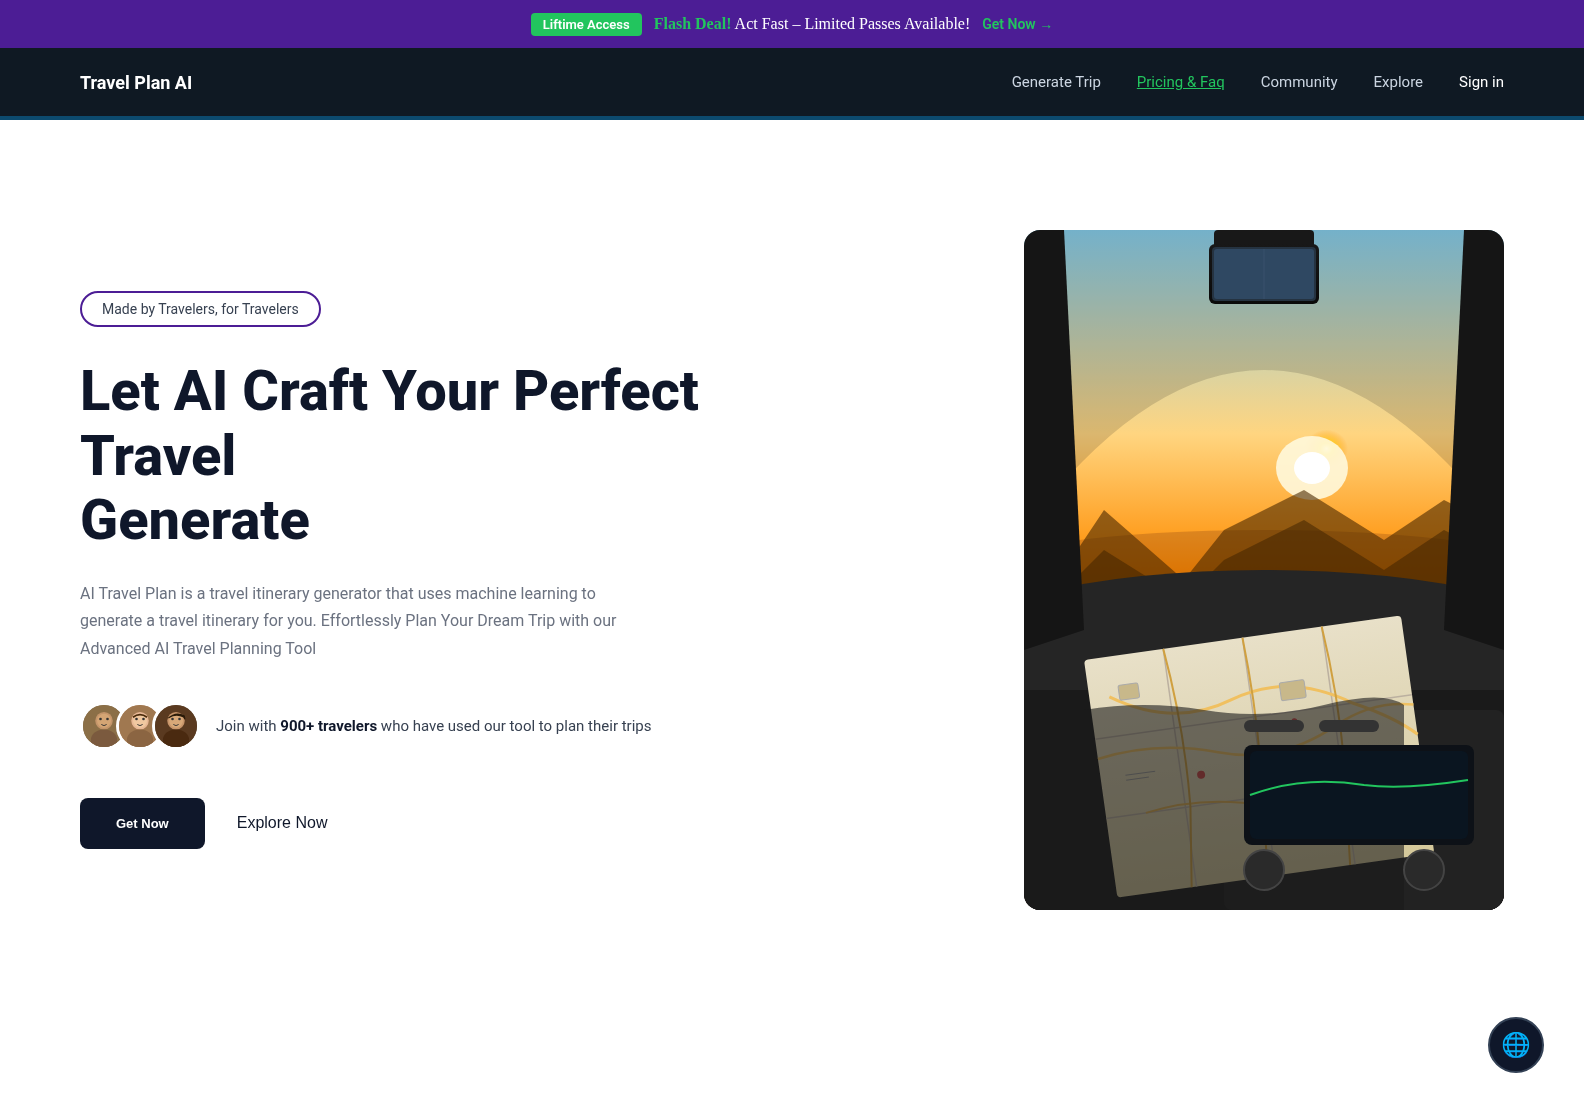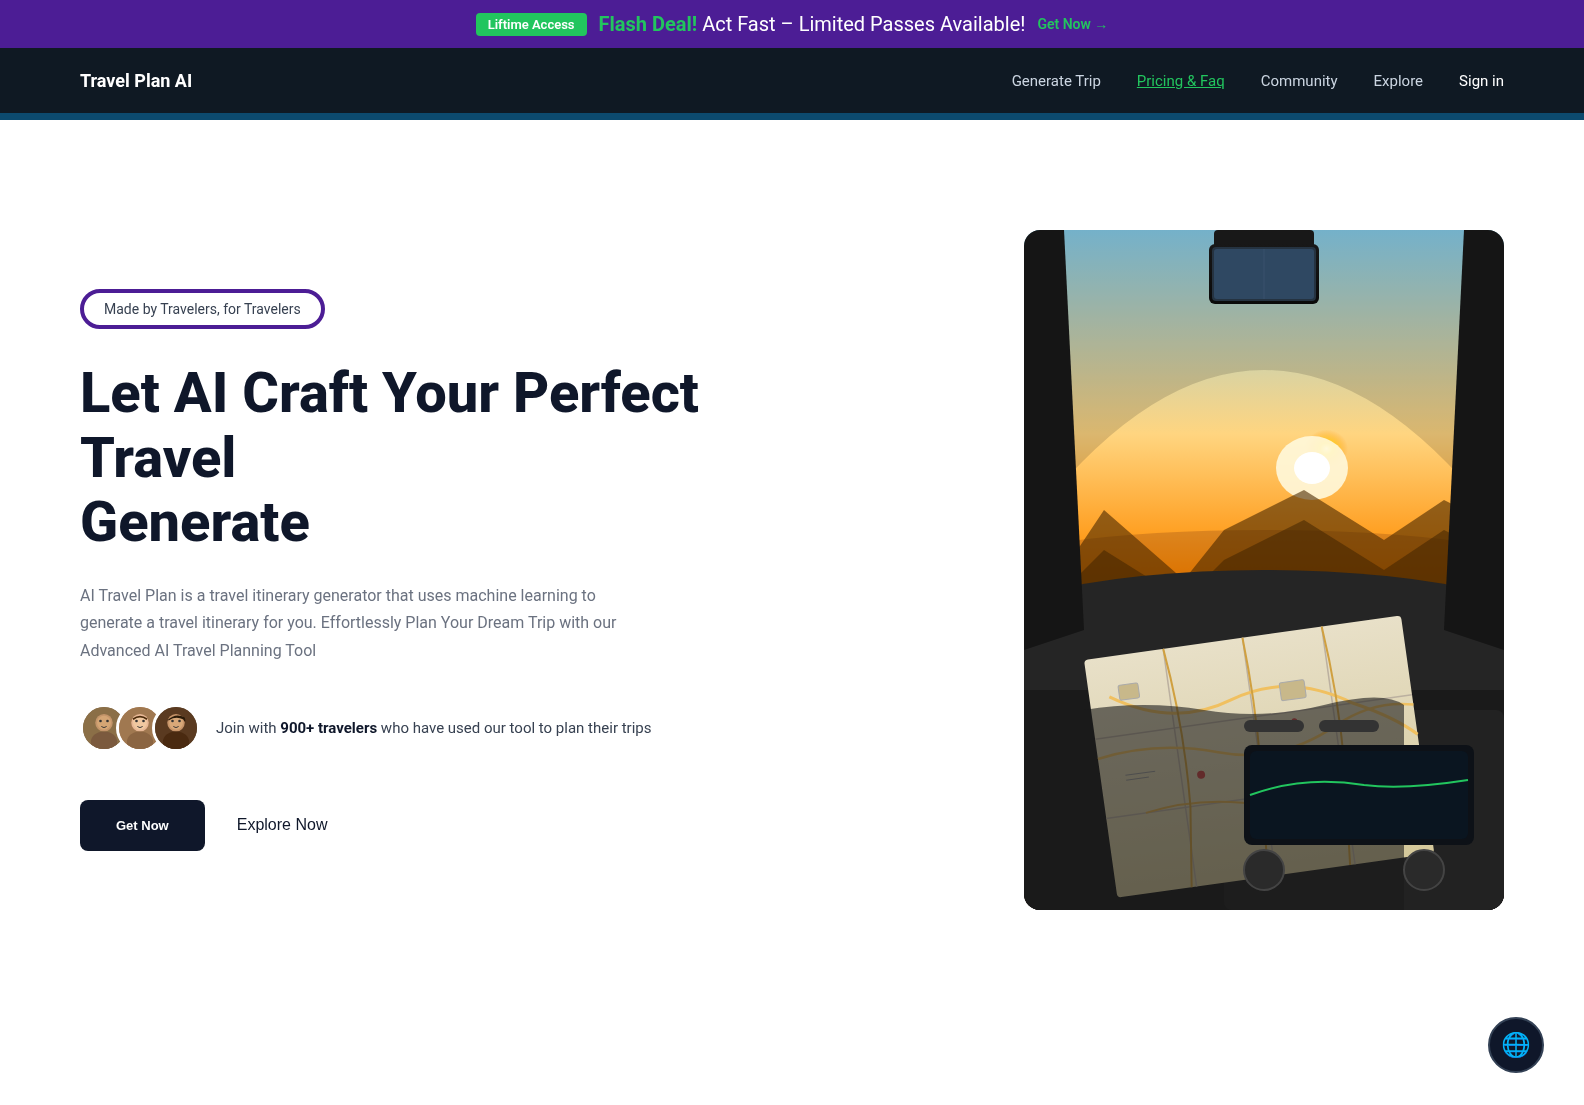--- a/index.html
+++ b/index.html
@@ -30,21 +30,22 @@
       background: #22c55e;
       color: #ffffff;
       font-size: 13px;
       font-weight: 600;
       padding: 4px 12px;
       border-radius: 4px;
     }
 
     .flash-deal-text {
       color: #ffffff;
-      font-size: 20px;
+      font-size: 16px;
+      font-family: Liberation Serif, serif;
     }
 
     .flash-deal-text .flash {
       color: #22c55e;
       font-weight: 700;
     }
 
     .get-now-link {
       color: #22c55e;
       font-size: 14px;
@@ -54,21 +55,21 @@
     }
 
     
     .navbar {
       background: #0f1923;
       height: 72px;
       display: flex;
       align-items: center;
       justify-content: space-between;
       padding: 0 80px;
-      border-bottom: 7px solid #0c4a6e;
+      border-bottom: 4px solid #0c4a6e;
     }
 
     .nav-logo {
       color: #ffffff;
       font-size: 18px;
       font-weight: 700;
     }
 
     .nav-links {
       display: flex;
@@ -102,21 +103,21 @@
       background: #ffffff;
     }
 
     .hero-content {
       max-width: 680px;
       flex: 1;
     }
 
     .hero-badge {
       display: inline-block;
-      border: 4px solid #4c1d95;
+      border: 2px solid #4c1d95;
       border-radius: 20px;
       padding: 8px 20px;
       font-size: 14px;
       color: #374151;
       margin-bottom: 32px;
     }
 
     .hero-title {
       font-size: 56px;
       font-weight: 800;

